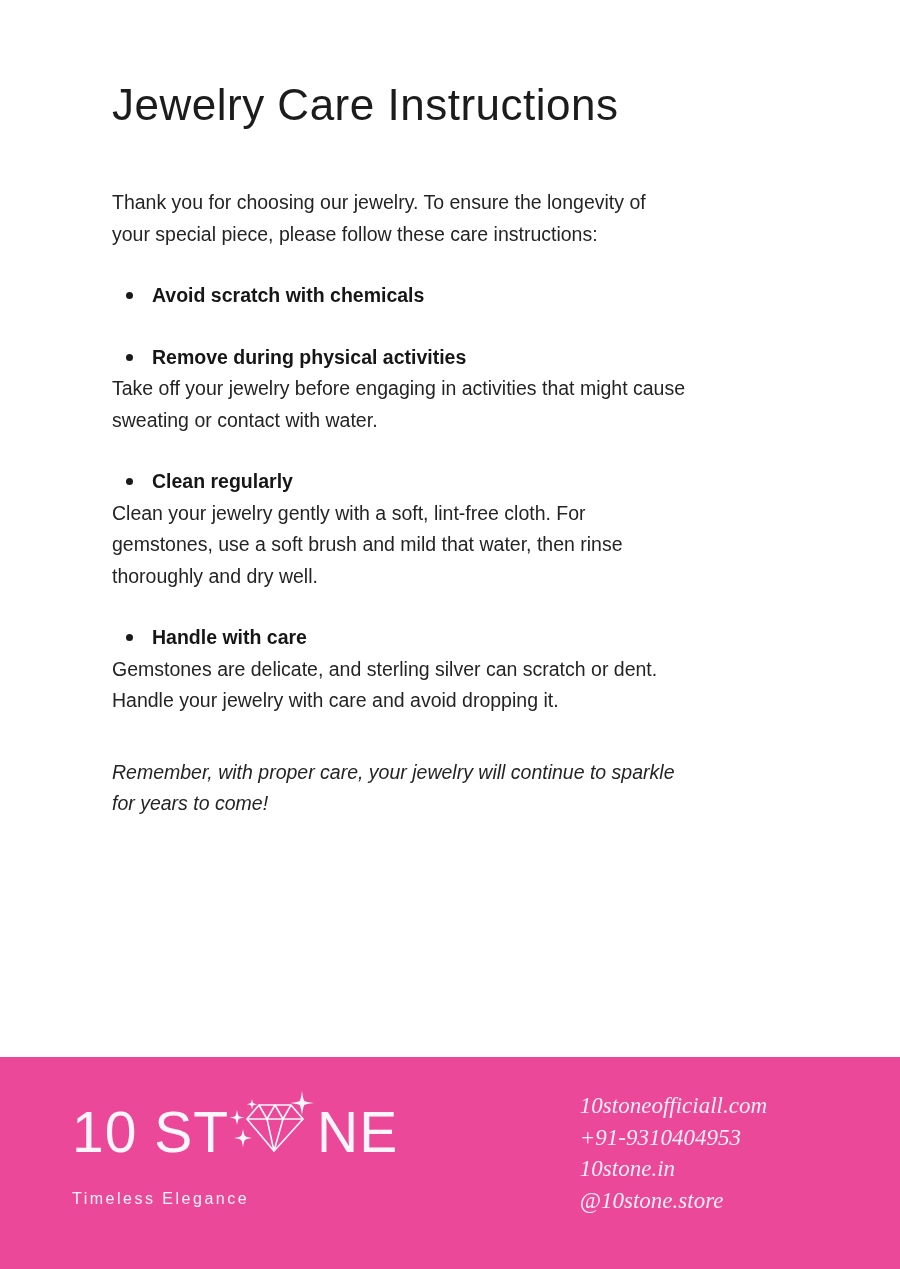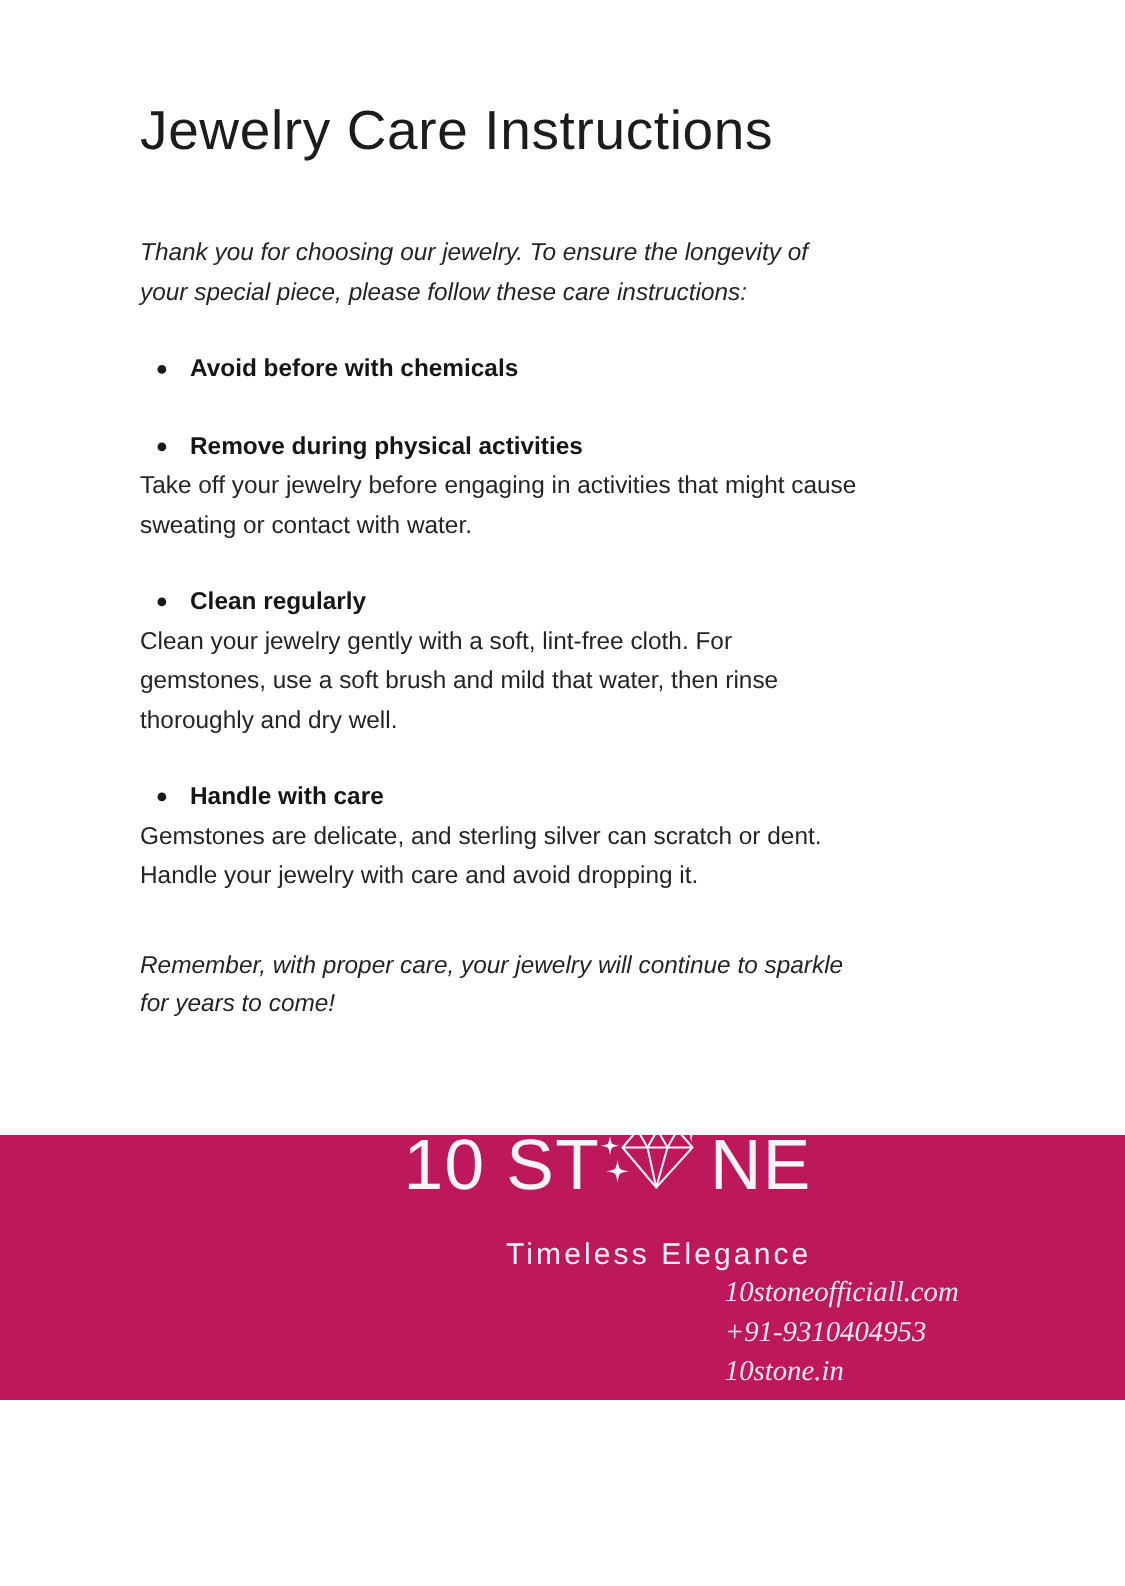--- a/index.html
+++ b/index.html
@@ -1,19 +1,19 @@
 <!DOCTYPE html>
 <html><head>
 <meta charset="utf-8">
 <style>
   * { box-sizing: border-box; }
   html, body { margin: 0; padding: 0; background: #ffffff; }
   .page {
     width: 900px;
-    height: 1120px;
+    height: 1269px;
     background: #ffffff;
     font-family: "Liberation Sans", sans-serif;
     color: #212121;
     display: flex;
     flex-direction: column;
     overflow: hidden;
   }
   .content {
     flex: 1;
     padding: 80px 112px 0 112px;
@@ -25,21 +25,21 @@
     letter-spacing: 0.5px;
     color: #1c1c1c;
   }
   .body-text {
     font-size: 19.5px;
     line-height: 31.5px;
     white-space: pre-line;
     margin: 0;
     color: #242424;
   }
-  .intro { margin-top: 57px; font-style: italic; }
+  .intro { margin-top: 57px; }
   .section { margin-top: 30px; }
   .bullet-row {
     display: flex;
     align-items: center;
     padding-left: 14px;
   }
   .dot {
     width: 7px;
     height: 7px;
     border-radius: 50%;
@@ -49,42 +49,41 @@
   }
   .bullet-heading {
     font-weight: 700;
     font-size: 19.5px;
     line-height: 31.5px;
     color: #161616;
   }
   .closing { margin-top: 40px; font-style: italic; }
   footer.footer {
     height: 212px;
-    background: #be185d;
+    background: #ec4899;
     display: flex;
     align-items: center;
-    flex-direction: column;
   }
   .brand {
     margin-left: 72px;
     transform: translateY(-10px);
     color: rgba(255,255,255,0.95);
   }
   .brand-row {
     display: flex;
     align-items: center;
     font-size: 57px;
     font-weight: 300;
     letter-spacing: 1px;
     line-height: 1;
   }
   .brand-row .diamond-wrap { margin: -6px 1px 0 1px; }
   .tagline {
-    text-align: right;
-    font-size: 24px;
+    text-align: left;
+    font-size: 16px;
     font-weight: 300;
     letter-spacing: 2.5px;
     margin-top: 24px;
     color: rgba(255,255,255,0.93);
   }
   .contact {
     margin-left: auto;
     margin-right: 133px;
     font-family: "Liberation Serif", serif;
     font-size: 23px;
@@ -101,21 +100,21 @@
   <div class="content">
 
     <h1 class="title">Jewelry Care Instructions</h1>
 
     <p class="body-text intro">Thank you for choosing our jewelry. To ensure the longevity of
 your special piece, please follow these care instructions:</p>
 
     <div class="section">
       <div class="bullet-row">
         <span class="dot"></span>
-        <span class="bullet-heading">Avoid before with chemicals</span>
+        <span class="bullet-heading">Avoid scratch with chemicals</span>
       </div>
     </div>
 
     <div class="section">
       <div class="bullet-row">
         <span class="dot"></span>
         <span class="bullet-heading">Remove during physical activities</span>
       </div>
       <p class="body-text">Take off your jewelry before engaging in activities that might cause
 sweating or contact with water.</p>

